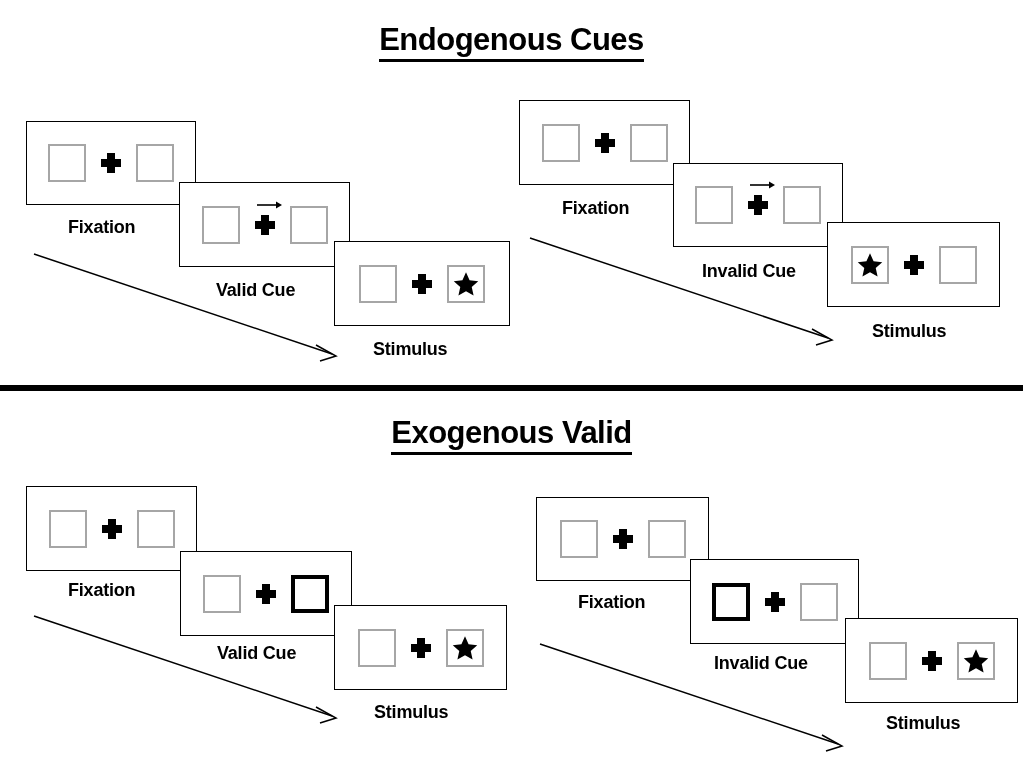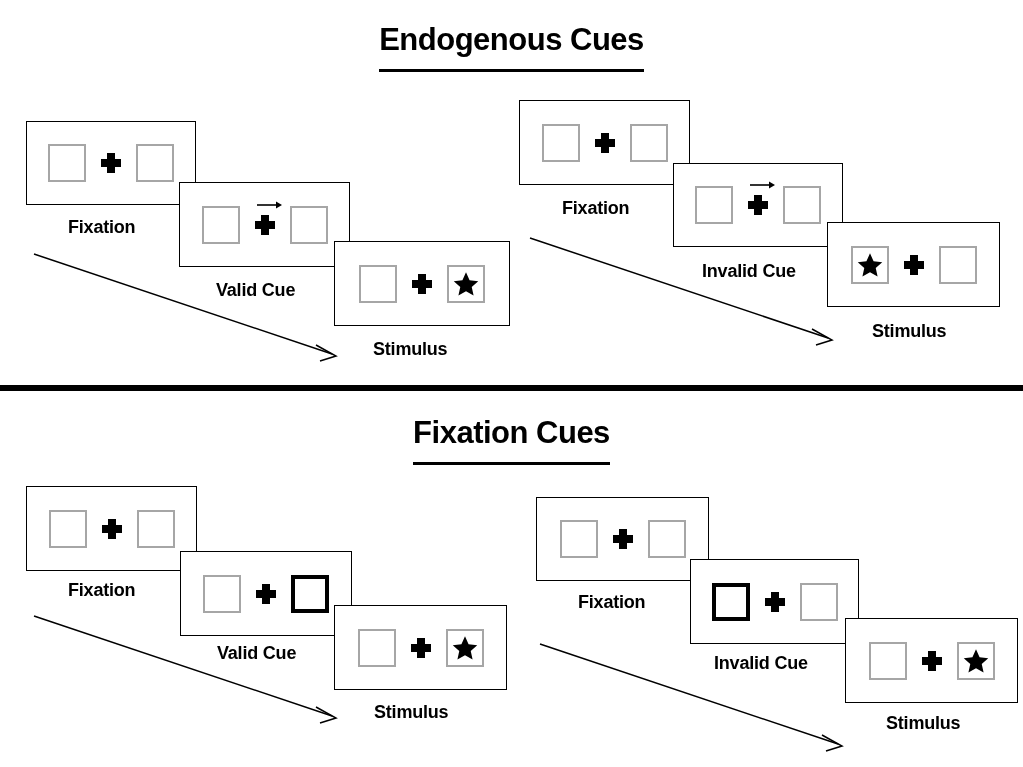--- a/index.html
+++ b/index.html
@@ -23,21 +23,21 @@
     width: 1023px;
     text-align: center;
     font-weight: bold;
     font-size: 31px;
     letter-spacing: -0.5px;
     line-height: 1;
     white-space: nowrap;
   }
   .section-title span {
     border-bottom: 3px solid #000;
-    padding-bottom: 12px;
+    padding-bottom: 2px;
   }
   #title-endogenous { top: 24px; }
   #title-exogenous  { top: 417px; }
 
   
   #section-divider {
     position: absolute;
     left: 0;
     top: 385px;
     width: 1023px;
@@ -241,21 +241,21 @@
 <div class="caption" style="left:872px; top:322px;">Stimulus</div>
 
 <svg class="time-arrow" style="left:526px; top:232px; width:320px; height:120px;" viewBox="0 0 320 120">
   <line x1="4" y1="6" x2="302" y2="106" stroke="#000" stroke-width="1.5"></line>
   <polyline points="286,97 306,108 290,113" fill="none" stroke="#000" stroke-width="1.5"></polyline>
 </svg>
 
 <div id="section-divider"></div>
 
 <div class="section-title" id="title-exogenous">
-  <span>Fixation Cues</span>
+  <span>Exogenous Valid</span>
 </div>
 
 <div class="panel" style="left:26px; top:486px; width:171px; height:85px;">
   <div class="panel-inner">
     <div class="box"></div>
     <div class="center-slot">
       <div class="plus"></div>
     </div>
     <div class="box"></div>
   </div>

